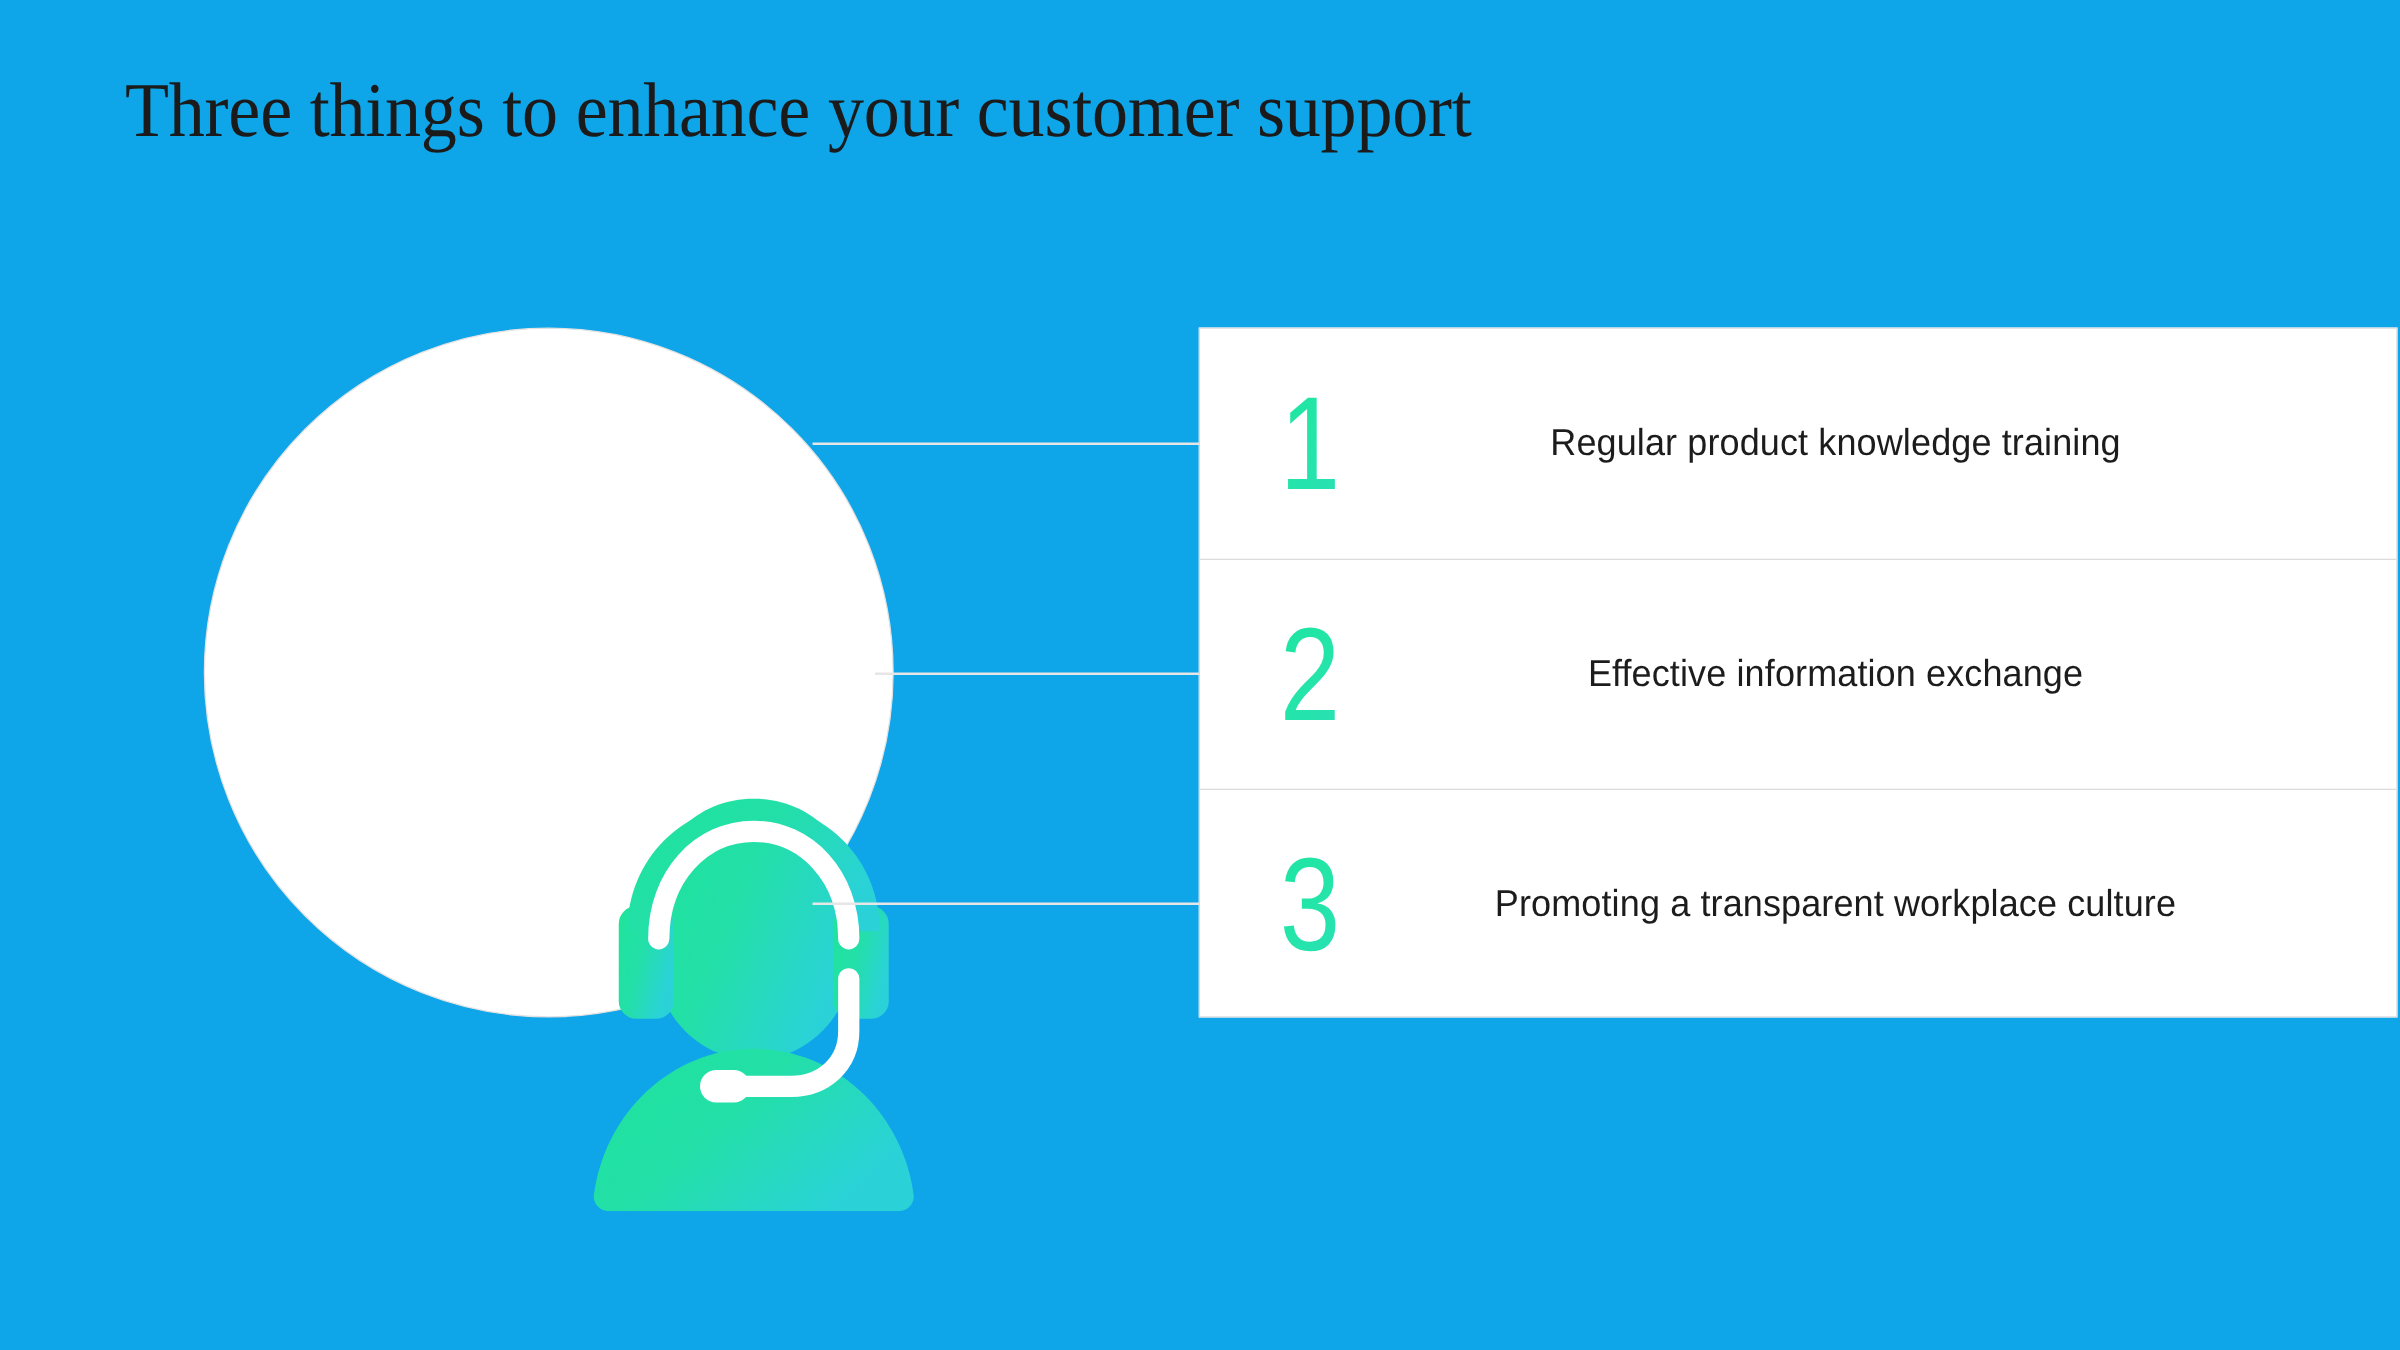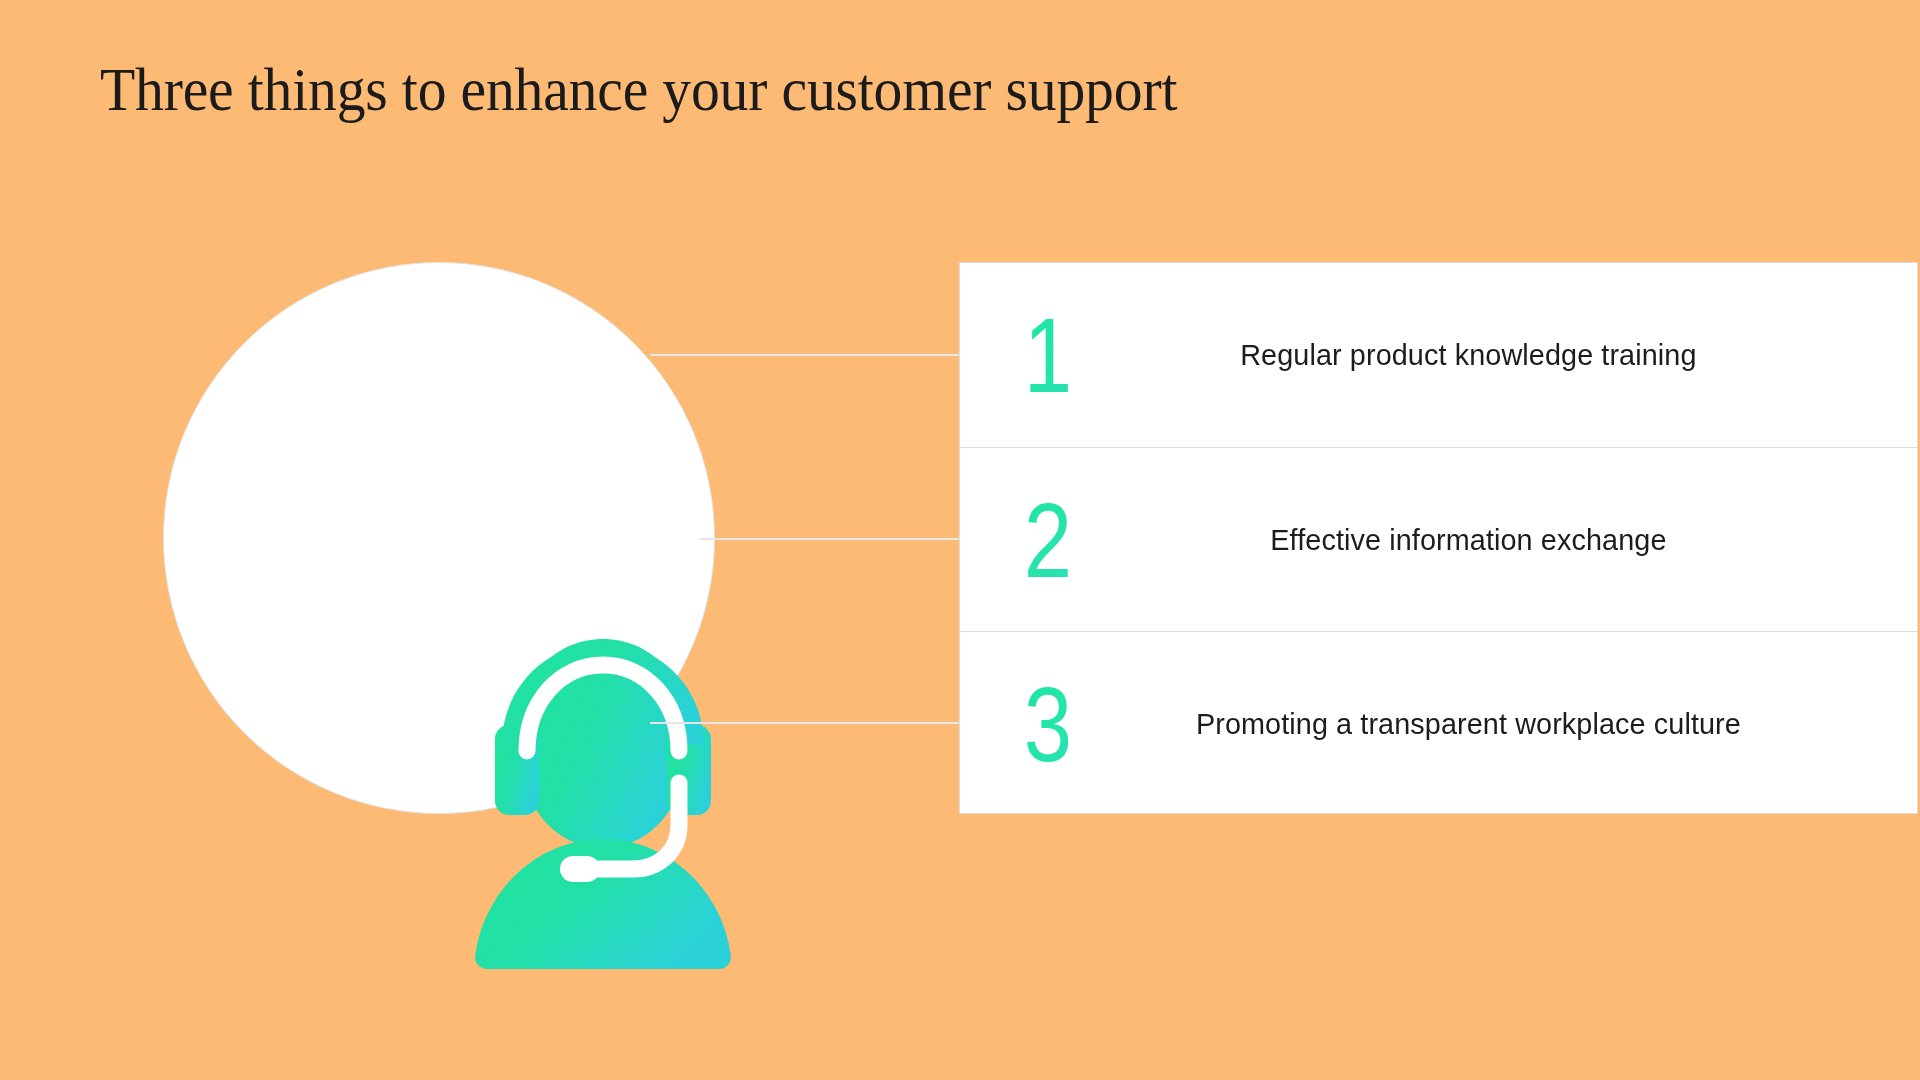--- a/index.html
+++ b/index.html
@@ -15,21 +15,21 @@
     font-family: "Liberation Sans", sans-serif;
     position: relative;
   }
 
   #slide {
     position: absolute;
     left: 0;
     top: 0;
     width: 1920px;
     height: 1080px;
-    background: #fdba74;
+    background: #0ea5e9;
   }
 
   
   #page-title {
     position: absolute;
     left: 100px;
     top: 55px;
     width: 1500px;
     font-family: "Liberation Serif", "DejaVu Serif", serif;
     font-size: 62px;

